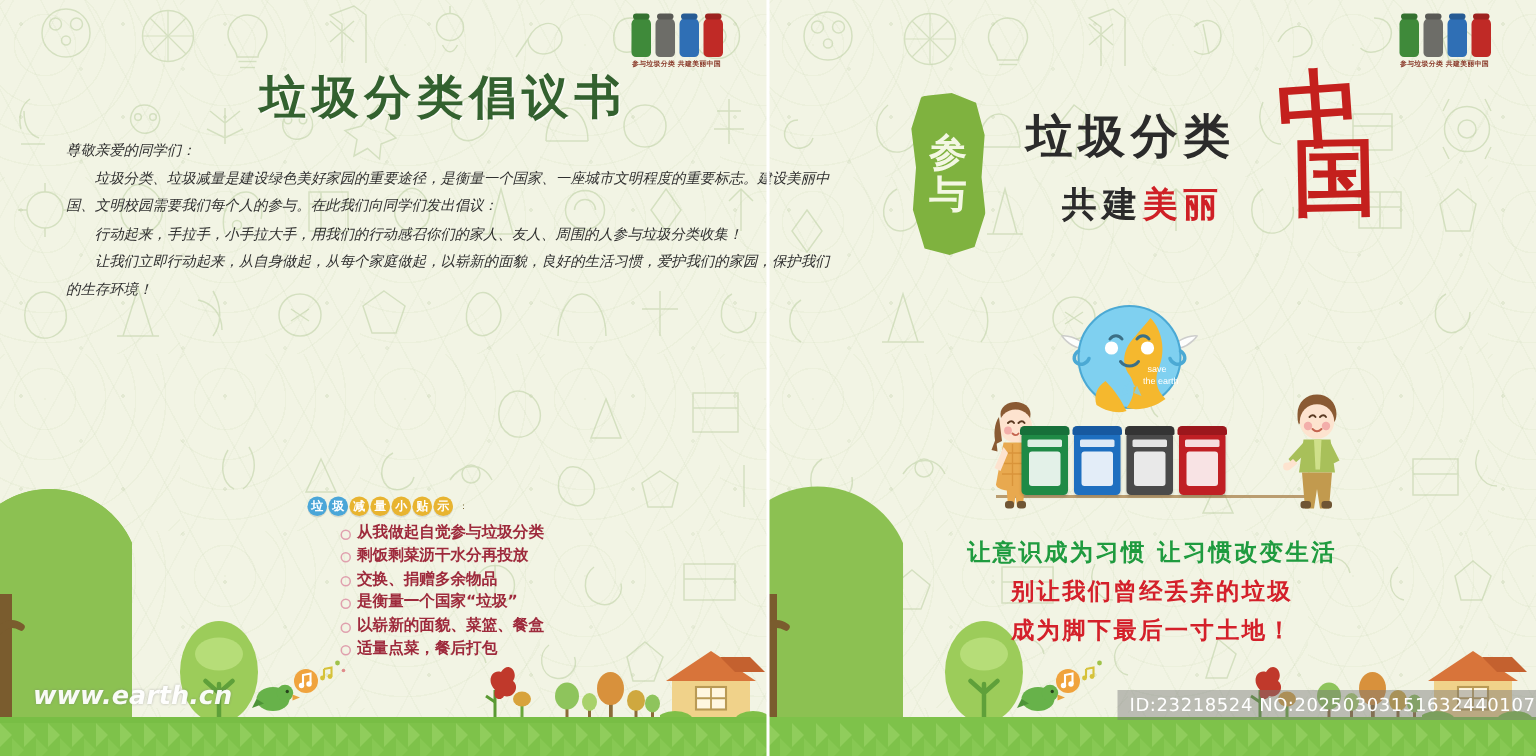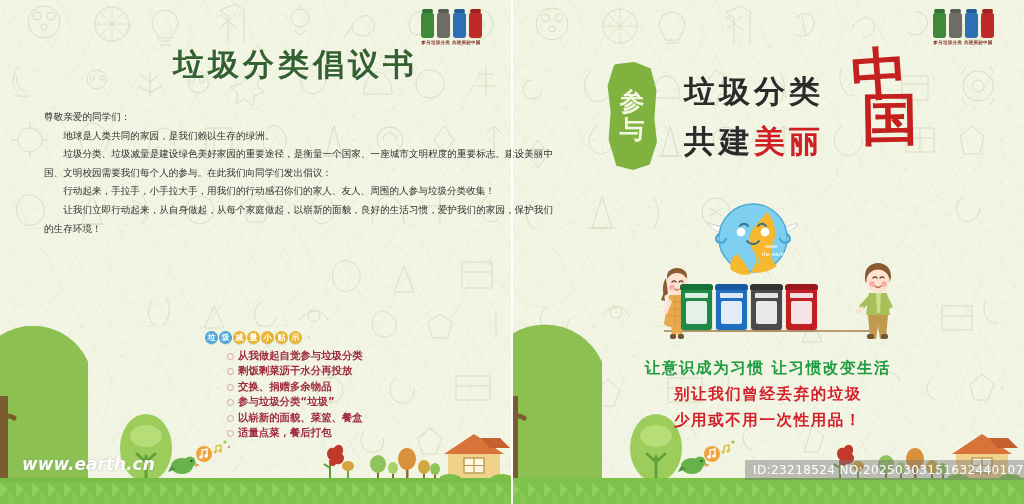--- a/index.html
+++ b/index.html
@@ -29,22 +29,22 @@
   .logo{position:absolute;z-index:22;width:102px;text-align:center;}
   .logo .bins{display:flex;justify-content:center;align-items:flex-end;gap:3px;height:30px;}
   .logo .bin{width:13px;height:26px;border-radius:4px 4px 3px 3px;position:relative;}
   .logo .bin::after{content:"";position:absolute;left:1px;right:1px;top:-3px;height:4px;border-radius:3px;background:inherit;filter:brightness(.82);}
   .logo .cap{font-size:4.6px;letter-spacing:.2px;color:#8a3a2a;margin-top:2px;font-weight:bold;white-space:nowrap;}
 
   
   .doc-title{position:absolute;left:0;right:0;top:44px;text-align:center;z-index:12;
     font-size:31px;font-weight:bold;color:#33612f;letter-spacing:4px;
     text-shadow:1px 1px 0 rgba(255,255,255,.7);}
-  .body-copy{position:absolute;left:44px;right:38px;top:108px;z-index:12;
-    font-size:9.6px;line-height:18.6px;color:#2f2f2f;text-align:justify;}
+  .body-copy{position:absolute;left:44px;right:38px;top:92px;z-index:12;
+    font-size:9.6px;line-height:18.6px;color:#2f2f2f;text-align:justify;font-style:italic;}
   .body-copy p{margin:0 0 0 0;}
   .body-copy p.ind{text-indent:2em;}
 
   
   .tips{position:absolute;left:205px;top:331px;z-index:14;width:230px;}
   .tips-head{display:flex;align-items:center;gap:1px;}
   .tips-head .ch{width:13px;height:13px;border-radius:50%;color:#fff;font-size:8px;
      line-height:13px;text-align:center;font-weight:bold;box-shadow:0 1px 0 rgba(0,0,0,.10);}
   .tips-head .colon{font-size:6px;color:#7a6a3a;margin-left:3px;}
   .tips-list{list-style:none;margin:4px 0 0 22px;padding:0;}
@@ -55,21 +55,21 @@
 
   
   .brush-badge{position:absolute;left:606px;top:62px;z-index:16;width:52px;height:108px;
      background:#7fb23f;color:#f3f7e2;border-radius:42% 46% 44% 48%/12% 14% 13% 12%;
      display:flex;flex-direction:column;align-items:center;justify-content:center;gap:2px;
      font-size:25px;font-weight:bold;line-height:1.05;
      clip-path:polygon(16% 2%,55% 0,86% 6%,97% 26%,93% 52%,98% 74%,84% 95%,52% 100%,20% 96%,5% 72%,9% 46%,3% 22%);}
   .brush-badge span{display:block;}
   .hl{position:absolute;z-index:16;font-weight:bold;line-height:1;}
   .hl1{left:684px;top:76px;font-size:31px;letter-spacing:4px;color:#2b2b2b;}
-  .hl2{left:684px;top:126px;font-size:31px;letter-spacing:4px;color:#2b2b2b;}
+  .hl2{left:708px;top:126px;font-size:23px;letter-spacing:4px;color:#2b2b2b;}
   .hl-red{color:#cf2026;}
   .cn-calli{position:absolute;left:846px;top:48px;z-index:16;
      font-size:56px;font-weight:bold;color:#c4201d;line-height:.92;text-align:center;
      transform:rotate(-4deg);font-family:"DejaVu Serif","Liberation Serif",serif;}
   .cn-calli .c2{display:block;margin-left:14px;margin-top:-6px;transform:rotate(3deg);}
 
   
   .earth{position:absolute;left:707px;top:192px;width:92px;height:92px;z-index:15;}
   
   .kid{position:absolute;z-index:15;}
@@ -283,42 +283,41 @@
         <div class="bin" style="background:#2f6fb5"></div>
         <div class="bin" style="background:#c02a26"></div>
       </div>
       <div class="cap">参与垃圾分类  共建美丽中国</div>
     </div>
 
     <div class="doc-title">垃圾分类倡议书</div>
 
     <div class="body-copy">
       <p>尊敬亲爱的同学们：</p>
-      <p class="ind">地球是人类共同的家园，是我们赖以生存的绿洲。</p>
       <p class="ind">垃圾分类、垃圾减量是建设绿色美好家园的重要途径，是衡量一个国家、一座城市文明程度的重要标志。建设美丽中国、文明校园需要我们每个人的参与。在此我们向同学们发出倡议：</p>
       <p class="ind">行动起来，手拉手，小手拉大手，用我们的行动感召你们的家人、友人、周围的人参与垃圾分类收集！</p>
       <p class="ind">让我们立即行动起来，从自身做起，从每个家庭做起，以崭新的面貌，良好的生活习惯，爱护我们的家园，保护我们的生存环境！</p>
     </div>
 
     <div class="tips">
       <div class="tips-head">
         <span class="ch" style="background:#4aa6d8">垃</span>
         <span class="ch" style="background:#4aa6d8">圾</span>
         <span class="ch" style="background:#e8b430">减</span>
         <span class="ch" style="background:#e8b430">量</span>
         <span class="ch" style="background:#e8b430">小</span>
         <span class="ch" style="background:#e8b430">贴</span>
         <span class="ch" style="background:#e8b430">示</span>
         <span class="colon">：</span>
       </div>
       <ul class="tips-list">
         <li>从我做起自觉参与垃圾分类</li>
         <li>剩饭剩菜沥干水分再投放</li>
         <li>交换、捐赠多余物品</li>
-        <li>参与垃圾分类“垃圾”</li>
+        <li>是衡量一个国家“垃圾”</li>
         <li>以崭新的面貌、菜篮、餐盒</li>
         <li>适量点菜，餐后打包</li>
       </ul>
     </div>
 
     <div class="wm-left">
       <span class="url">www.earth.cn</span>
     </div>
   </div>
 
@@ -566,18 +565,18 @@
     </div>
     <div class="bigbin" style="background:#c01f24">
       <div class="lid" style="background:#9c171c"></div>
       <div class="lbl"></div>
       <div class="pic"></div>
     </div>
   </div>
 
   <div class="slogan sl2">别让我们曾经丢弃的垃圾</div>
   <div class="slogan sl1">让意识成为习惯    让习惯改变生活</div>
-  <div class="slogan sl3">少用或不用一次性用品！</div>
+  <div class="slogan sl3">成为脚下最后一寸土地！</div>
 
   <div class="wm-id">ID:23218524 NO:20250303151632440107</div>
 
   <div class="panel-seam"></div>
 </div>
 
 </body></html>

